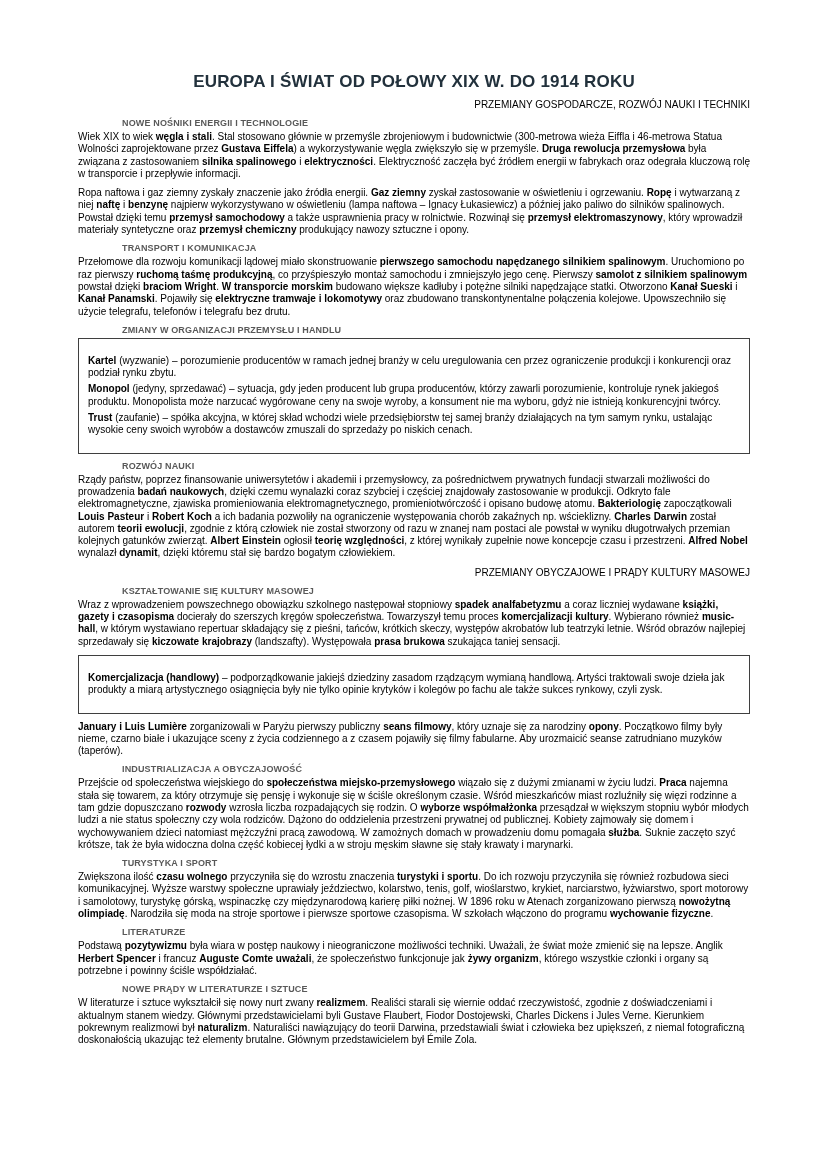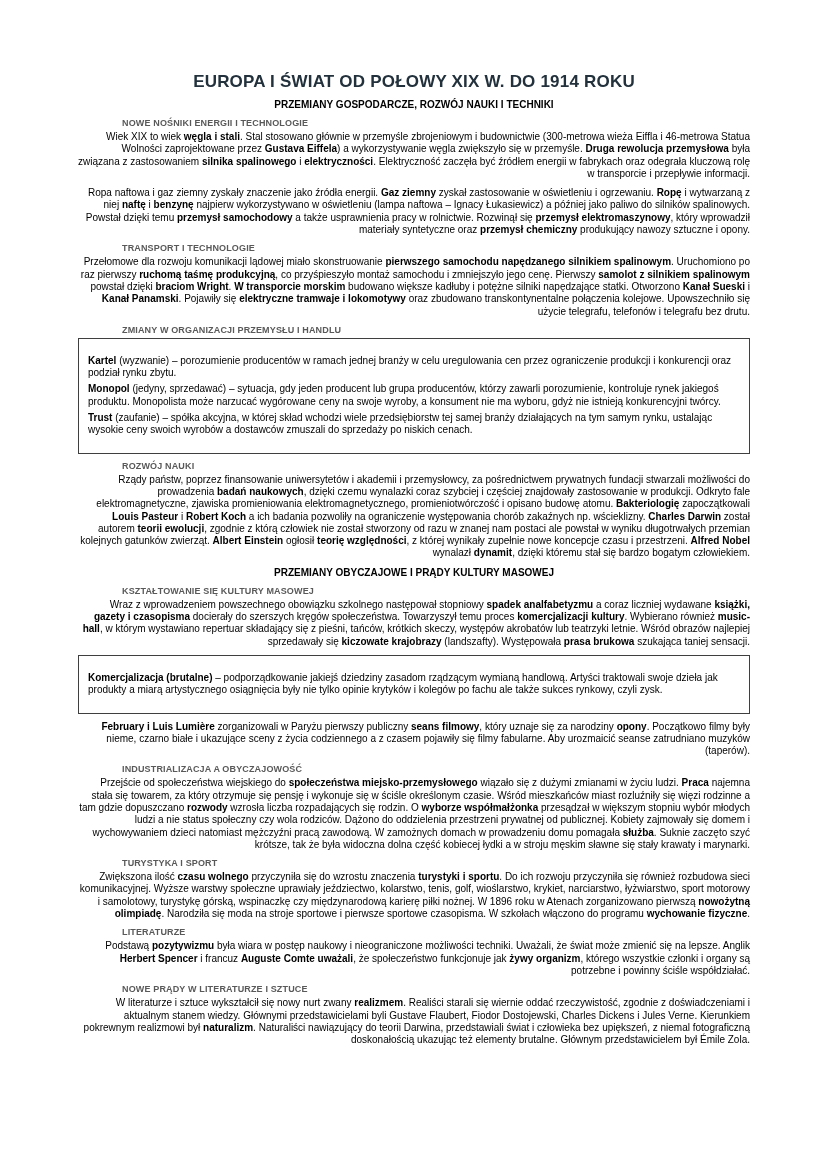--- a/index.html
+++ b/index.html
@@ -24,41 +24,40 @@
     font-weight: 700;
     text-align: center;
     letter-spacing: 0.2px;
     color: var(--title, #22313c);
   }
 
   h3.subtitle {
     margin: 2px 0 4px 0;
     font-size: 10px;
     line-height: 12px;
-    font-weight: 700;
-    text-align: center;
+    font-weight: 400;
+    text-align: right;
     color: var(--body, #000);
   }
 
   h2.heading {
     margin: 7px 0 2px 0;
     font-size: 9px;
     line-height: 11px;
     font-weight: 700;
     letter-spacing: 0.15px;
     color: var(--heading, #595959);
     padding-left: 44px;
   }
 
   p.para {
     margin: 0 0 7px 0;
     font-size: 10px;
     line-height: 12.3px;
     color: var(--body, #000);
-    text-align: right;
   }
 
   .def-box {
     border: 1px solid var(--box-border, #3f3f3f);
     padding: 12px 9px;
     margin: 2px 0 7px 0;
     background: #ffffff;
   }
 
   .def-box p.box-para {
@@ -82,37 +81,37 @@
 </head>
 <body>
 
 <div class="page">
   <h1 class="doc-title">EUROPA I ŚWIAT OD POŁOWY XIX W. DO 1914 ROKU</h1>
   <div>
       <h3 class="subtitle">PRZEMIANY GOSPODARCZE, ROZWÓJ NAUKI I TECHNIKI</h3>
       <h2 class="heading">NOWE NOŚNIKI ENERGII I TECHNOLOGIE</h2>
       <p class="para">Wiek XIX to wiek <strong>węgla i stali</strong>. Stal stosowano głównie w przemyśle zbrojeniowym i budownictwie (300-metrowa wieża Eiffla i 46-metrowa Statua Wolności zaprojektowane przez <strong>Gustava Eiffela</strong>) a wykorzystywanie węgla zwiększyło się w przemyśle. <strong>Druga rewolucja przemysłowa</strong> była związana z zastosowaniem <strong>silnika spalinowego</strong> i <strong>elektryczności</strong>. Elektryczność zaczęła być źródłem energii w fabrykach oraz odegrała kluczową rolę w transporcie i przepływie informacji.</p>
       <p class="para">Ropa naftowa i gaz ziemny zyskały znaczenie jako źródła energii. <strong>Gaz ziemny</strong> zyskał zastosowanie w oświetleniu i ogrzewaniu. <strong>Ropę</strong> i wytwarzaną z niej <strong>naftę</strong> i <strong>benzynę</strong> najpierw wykorzystywano w oświetleniu (lampa naftowa – Ignacy Łukasiewicz) a później jako paliwo do silników spalinowych. Powstał dzięki temu <strong>przemysł samochodowy</strong> a także usprawnienia pracy w rolnictwie. Rozwinął się <strong>przemysł elektromaszynowy</strong>, który wprowadził materiały syntetyczne oraz <strong>przemysł chemiczny</strong> produkujący nawozy sztuczne i opony.</p>
-      <h2 class="heading">TRANSPORT I TECHNOLOGIE</h2>
+      <h2 class="heading">TRANSPORT I KOMUNIKACJA</h2>
       <p class="para">Przełomowe dla rozwoju komunikacji lądowej miało skonstruowanie <strong>pierwszego samochodu napędzanego silnikiem spalinowym</strong>. Uruchomiono po raz pierwszy <strong>ruchomą taśmę produkcyjną</strong>, co przyśpieszyło montaż samochodu i zmniejszyło jego cenę. Pierwszy <strong>samolot z silnikiem spalinowym</strong> powstał dzięki <strong>braciom Wright</strong>. <strong>W transporcie morskim</strong> budowano większe kadłuby i potężne silniki napędzające statki. Otworzono <strong>Kanał Sueski</strong> i <strong>Kanał Panamski</strong>. Pojawiły się <strong>elektryczne tramwaje i lokomotywy</strong> oraz zbudowano transkontynentalne połączenia kolejowe. Upowszechniło się użycie telegrafu, telefonów i telegrafu bez drutu.</p>
       <h2 class="heading">ZMIANY W ORGANIZACJI PRZEMYSŁU I HANDLU</h2>
       <div class="def-box">
         <p class="box-para"><strong>Kartel</strong> (wyzwanie) – porozumienie producentów w ramach jednej branży w celu uregulowania cen przez ograniczenie produkcji i konkurencji oraz podział rynku zbytu.</p>
         <p class="box-para"><strong>Monopol</strong> (jedyny, sprzedawać) – sytuacja, gdy jeden producent lub grupa producentów, którzy zawarli porozumienie, kontroluje rynek jakiegoś produktu. Monopolista może narzucać wygórowane ceny na swoje wyroby, a konsument nie ma wyboru, gdyż nie istnieją konkurencyjni twórcy.</p>
         <p class="box-para"><strong>Trust</strong> (zaufanie) – spółka akcyjna, w której skład wchodzi wiele przedsiębiorstw tej samej branży działających na tym samym rynku, ustalając wysokie ceny swoich wyrobów a dostawców zmuszali do sprzedaży po niskich cenach.</p>
       </div>
       <h2 class="heading">ROZWÓJ NAUKI</h2>
       <p class="para">Rządy państw, poprzez finansowanie uniwersytetów i akademii i przemysłowcy, za pośrednictwem prywatnych fundacji stwarzali możliwości do prowadzenia <strong>badań naukowych</strong>, dzięki czemu wynalazki coraz szybciej i częściej znajdowały zastosowanie w produkcji. Odkryto fale elektromagnetyczne, zjawiska promieniowania elektromagnetycznego, promieniotwórczość i opisano budowę atomu. <strong>Bakteriologię</strong> zapoczątkowali <strong>Louis Pasteur</strong> i <strong>Robert Koch</strong> a ich badania pozwoliły na ograniczenie występowania chorób zakaźnych np. wścieklizny. <strong>Charles Darwin</strong> został autorem <strong>teorii ewolucji</strong>, zgodnie z którą człowiek nie został stworzony od razu w znanej nam postaci ale powstał w wyniku długotrwałych przemian kolejnych gatunków zwierząt. <strong>Albert Einstein</strong> ogłosił <strong>teorię względności</strong>, z której wynikały zupełnie nowe koncepcje czasu i przestrzeni. <strong>Alfred Nobel</strong> wynalazł <strong>dynamit</strong>, dzięki któremu stał się bardzo bogatym człowiekiem.</p>
       <h3 class="subtitle">PRZEMIANY OBYCZAJOWE I PRĄDY KULTURY MASOWEJ</h3>
       <h2 class="heading">KSZTAŁTOWANIE SIĘ KULTURY MASOWEJ</h2>
       <p class="para">Wraz z wprowadzeniem powszechnego obowiązku szkolnego następował stopniowy <strong>spadek analfabetyzmu</strong> a coraz liczniej wydawane <strong>książki, gazety i czasopisma</strong> docierały do szerszych kręgów społeczeństwa. Towarzyszył temu proces <strong>komercjalizacji kultury</strong>. Wybierano również <strong>music-hall</strong>, w którym wystawiano repertuar składający się z pieśni, tańców, krótkich skeczy, występów akrobatów lub teatrzyki letnie. Wśród obrazów najlepiej sprzedawały się <strong>kiczowate krajobrazy</strong> (landszafty). Występowała <strong>prasa brukowa</strong> szukająca taniej sensacji.</p>
       <div class="def-box">
-        <p class="box-para"><strong>Komercjalizacja (brutalne)</strong> – podporządkowanie jakiejś dziedziny zasadom rządzącym wymianą handlową. Artyści traktowali swoje dzieła jak produkty a miarą artystycznego osiągnięcia były nie tylko opinie krytyków i kolegów po fachu ale także sukces rynkowy, czyli zysk.</p>
+        <p class="box-para"><strong>Komercjalizacja (handlowy)</strong> – podporządkowanie jakiejś dziedziny zasadom rządzącym wymianą handlową. Artyści traktowali swoje dzieła jak produkty a miarą artystycznego osiągnięcia były nie tylko opinie krytyków i kolegów po fachu ale także sukces rynkowy, czyli zysk.</p>
       </div>
-      <p class="para"><strong>February i Luis Lumière</strong> zorganizowali w Paryżu pierwszy publiczny <strong>seans filmowy</strong>, który uznaje się za narodziny <strong>opony</strong>. Początkowo filmy były nieme, czarno białe i ukazujące sceny z życia codziennego a z czasem pojawiły się filmy fabularne. Aby urozmaicić seanse zatrudniano muzyków (taperów).</p>
+      <p class="para"><strong>January i Luis Lumière</strong> zorganizowali w Paryżu pierwszy publiczny <strong>seans filmowy</strong>, który uznaje się za narodziny <strong>opony</strong>. Początkowo filmy były nieme, czarno białe i ukazujące sceny z życia codziennego a z czasem pojawiły się filmy fabularne. Aby urozmaicić seanse zatrudniano muzyków (taperów).</p>
       <h2 class="heading">INDUSTRIALIZACJA A OBYCZAJOWOŚĆ</h2>
       <p class="para">Przejście od społeczeństwa wiejskiego do <strong>społeczeństwa miejsko-przemysłowego</strong> wiązało się z dużymi zmianami w życiu ludzi. <strong>Praca</strong> najemna stała się towarem, za który otrzymuje się pensję i wykonuje się w ściśle określonym czasie. Wśród mieszkańców miast rozluźniły się więzi rodzinne a tam gdzie dopuszczano <strong>rozwody</strong> wzrosła liczba rozpadających się rodzin. O <strong>wyborze współmałżonka</strong> przesądzał w większym stopniu wybór młodych ludzi a nie status społeczny czy wola rodziców. Dążono do oddzielenia przestrzeni prywatnej od publicznej. Kobiety zajmowały się domem i wychowywaniem dzieci natomiast mężczyźni pracą zawodową. W zamożnych domach w prowadzeniu domu pomagała <strong>służba</strong>. Suknie zaczęto szyć krótsze, tak że była widoczna dolna część kobiecej łydki a w stroju męskim sławne się stały krawaty i marynarki.</p>
       <h2 class="heading">TURYSTYKA I SPORT</h2>
       <p class="para">Zwiększona ilość <strong>czasu wolnego</strong> przyczyniła się do wzrostu znaczenia <strong>turystyki i sportu</strong>. Do ich rozwoju przyczyniła się również rozbudowa sieci komunikacyjnej. Wyższe warstwy społeczne uprawiały jeździectwo, kolarstwo, tenis, golf, wioślarstwo, krykiet, narciarstwo, łyżwiarstwo, sport motorowy i samolotowy, turystykę górską, wspinaczkę czy międzynarodową karierę piłki nożnej. W 1896 roku w Atenach zorganizowano pierwszą <strong>nowożytną olimpiadę</strong>. Narodziła się moda na stroje sportowe i pierwsze sportowe czasopisma. W szkołach włączono do programu <strong>wychowanie fizyczne</strong>.</p>
       <h2 class="heading">LITERATURZE</h2>
       <p class="para">Podstawą <strong>pozytywizmu</strong> była wiara w postęp naukowy i nieograniczone możliwości techniki. Uważali, że świat może zmienić się na lepsze. Anglik <strong>Herbert Spencer</strong> i francuz <strong>Auguste Comte uważali</strong>, że społeczeństwo funkcjonuje jak <strong>żywy organizm</strong>, którego wszystkie członki i organy są potrzebne i powinny ściśle współdziałać.</p>
       <h2 class="heading">NOWE PRĄDY W LITERATURZE I SZTUCE</h2>
       <p class="para">W literaturze i sztuce wykształcił się nowy nurt zwany <strong>realizmem</strong>. Realiści starali się wiernie oddać rzeczywistość, zgodnie z doświadczeniami i aktualnym stanem wiedzy. Głównymi przedstawicielami byli Gustave Flaubert, Fiodor Dostojewski, Charles Dickens i Jules Verne. Kierunkiem pokrewnym realizmowi był <strong>naturalizm</strong>. Naturaliści nawiązujący do teorii Darwina, przedstawiali świat i człowieka bez upiększeń, z niemal fotograficzną doskonałością ukazując też elementy brutalne. Głównym przedstawicielem był Émile Zola.</p>
       <p class="para">W <strong>akademizmie</strong> twórcy naśladowali w swych obrazach i rzeźbach formy i dzieła uznane za klasyczne, poruszając tematykę historyczną i mitologiczną. Głównym przedstawicielem malarstwa realistycznego był Gustave Courbet. Wykształcił się <strong>modernizm</strong> i <strong>impresjonizm</strong>. Przedstawicielami</p>
     </div>

